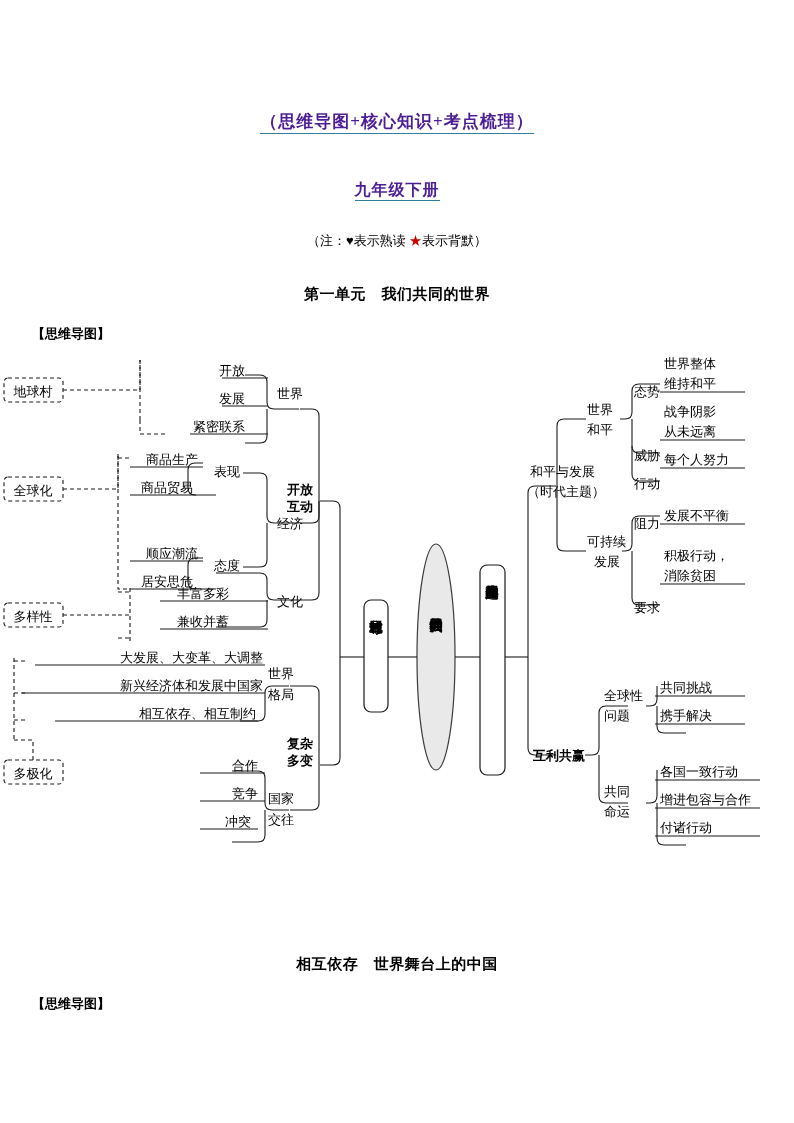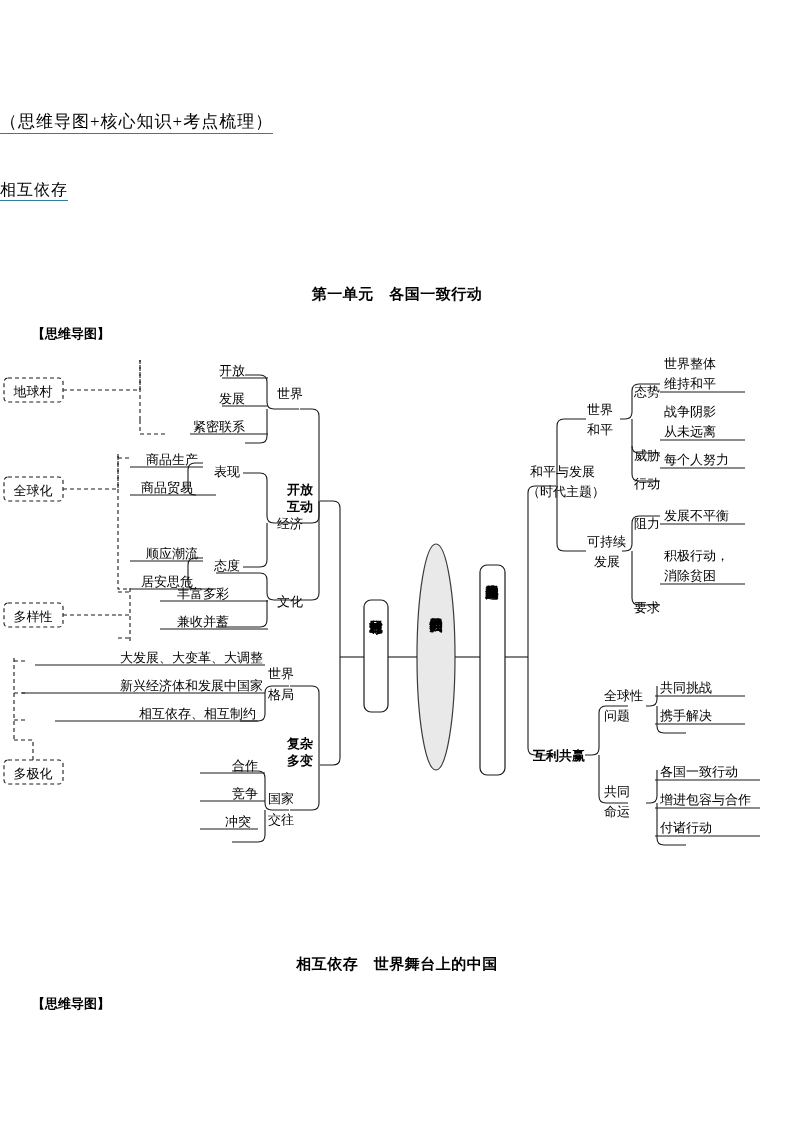--- a/index.html
+++ b/index.html
@@ -7,23 +7,23 @@
     width:794px; height:1123px;
     background:#ffffff;
     font-family:"Liberation Serif", serif;
     color:#000;
     position:relative;
     overflow:hidden;
   }
   .page { position:relative; width:794px; height:1123px; }
 
   .title-main, .title-sub {
-    text-align:left;
-    color:#000000;
-    font-weight:normal;
+    text-align:center;
+    color:#4c1d95;
+    font-weight:bold;
     letter-spacing:1px;
   }
   .title-main {
     position:absolute; left:0; right:0; top:110px;
     font-size:17px;
   }
   .title-main span { border-bottom:1.5px solid #2d7f9d; padding-bottom:2px; }
   .title-sub {
     position:absolute; left:0; right:0; top:180px;
     font-size:16px;
@@ -69,25 +69,28 @@
 </head>
 <body>
 
 <div class="page">
 
   <div class="title-main">
     <span>（思维导图+核心知识+考点梳理）</span>
   </div>
 
   <div class="title-sub">
-    <span>相互依存</span>
+    <span>九年级下册</span>
   </div>
 
-
-  <div class="unit-heading" id="unit1-heading">第一单元　各国一致行动</div>
+  <div class="note">
+    <span>（注：</span><span class="heart">♥</span><span>表示熟读</span>&nbsp;<span class="star">★</span><span>表示背默）</span>
+  </div>
+
+  <div class="unit-heading" id="unit1-heading">第一单元　我们共同的世界</div>
   <div class="section-label" id="unit1-mindmap-label">【思维导图】</div>
 
   <svg id="mindmap-svg" width="794" height="520" viewBox="0 0 794 520">
 
     <ellipse class="ell" cx="436" cy="309" rx="19" ry="113"></ellipse>
     <text class="vert" x="436" y="260" text-anchor="middle">我们共同的世界</text>
 
     <rect class="rbox" x="364" y="252" width="24" height="112" rx="7"></rect>
     <text class="vert" x="376" y="262" text-anchor="middle">同住地球村</text>
 

